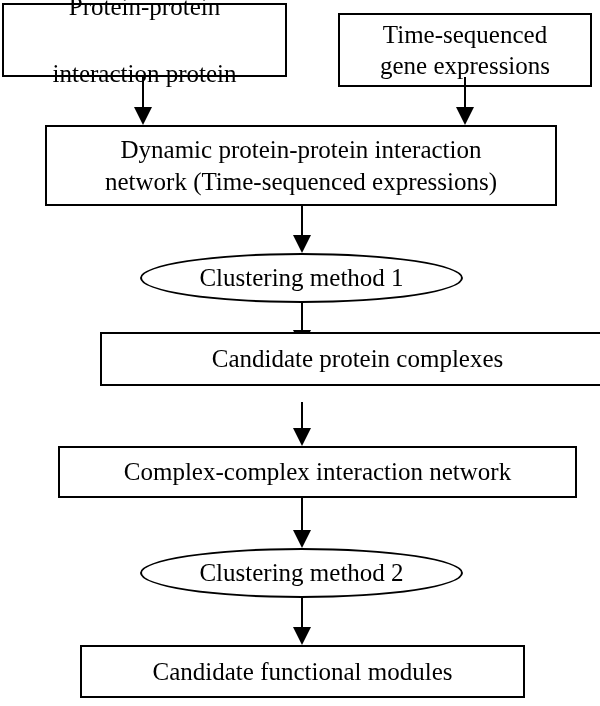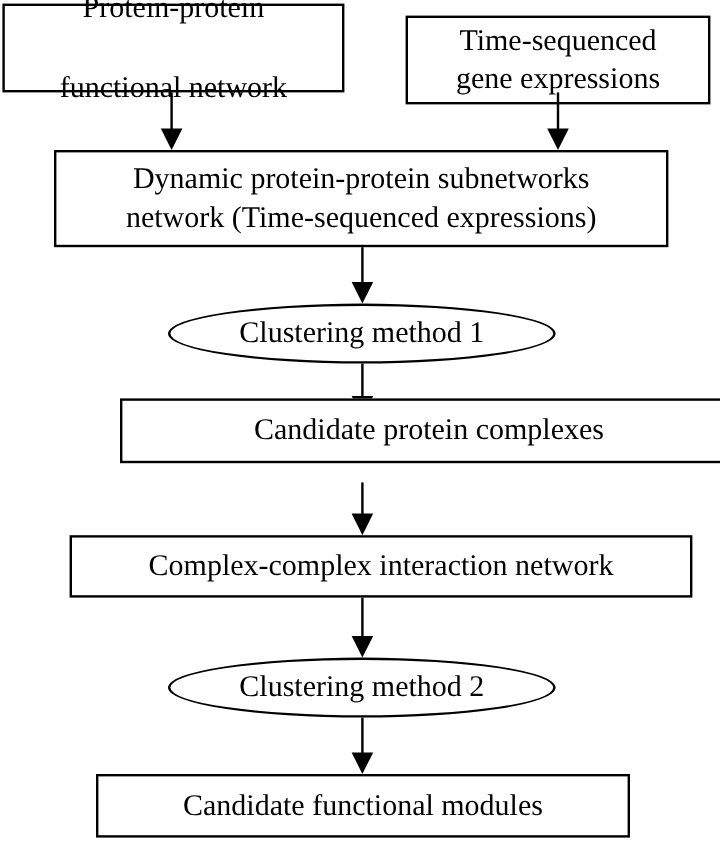--- a/index.html
+++ b/index.html
@@ -54,39 +54,39 @@
     border-top: 18px solid #000000;
   }
 </style>
 </head>
 <body>
 
 <div id="canvas">
 
   <div class="node rect" style="left:2px; top:3px; width:285px; height:74px;gap:36px;">
     <span class="line">Protein-protein</span>
-    <span class="line">functional network</span>
+    <span class="line">interaction protein</span>
   </div>
 
   <div class="node rect" style="left:338px; top:13px; width:254px; height:74px;">
     <span class="line">Time-sequenced</span>
     <span class="line">gene expressions</span>
   </div>
 
   <div class="arrow" style="left:134px; top:77px; height:48px;">
     <div class="stem"></div>
     <div class="head"></div>
   </div>
   <div class="arrow" style="left:456px; top:77px; height:48px;">
     <div class="stem"></div>
     <div class="head"></div>
   </div>
 
   <div class="node rect" style="left:45px; top:125px; width:512px; height:81px;">
-    <span class="line">Dynamic protein-protein subnetworks</span>
+    <span class="line">Dynamic protein-protein interaction</span>
     <span class="line">network (Time-sequenced expressions)</span>
   </div>
 
   <div class="arrow" style="left:293px; top:206px; height:47px;">
     <div class="stem"></div>
     <div class="head"></div>
   </div>
 
   <div class="node ellipse" style="left:140px; top:253px; width:323px; height:50px;">
     <span class="line">Clustering method 1</span>

